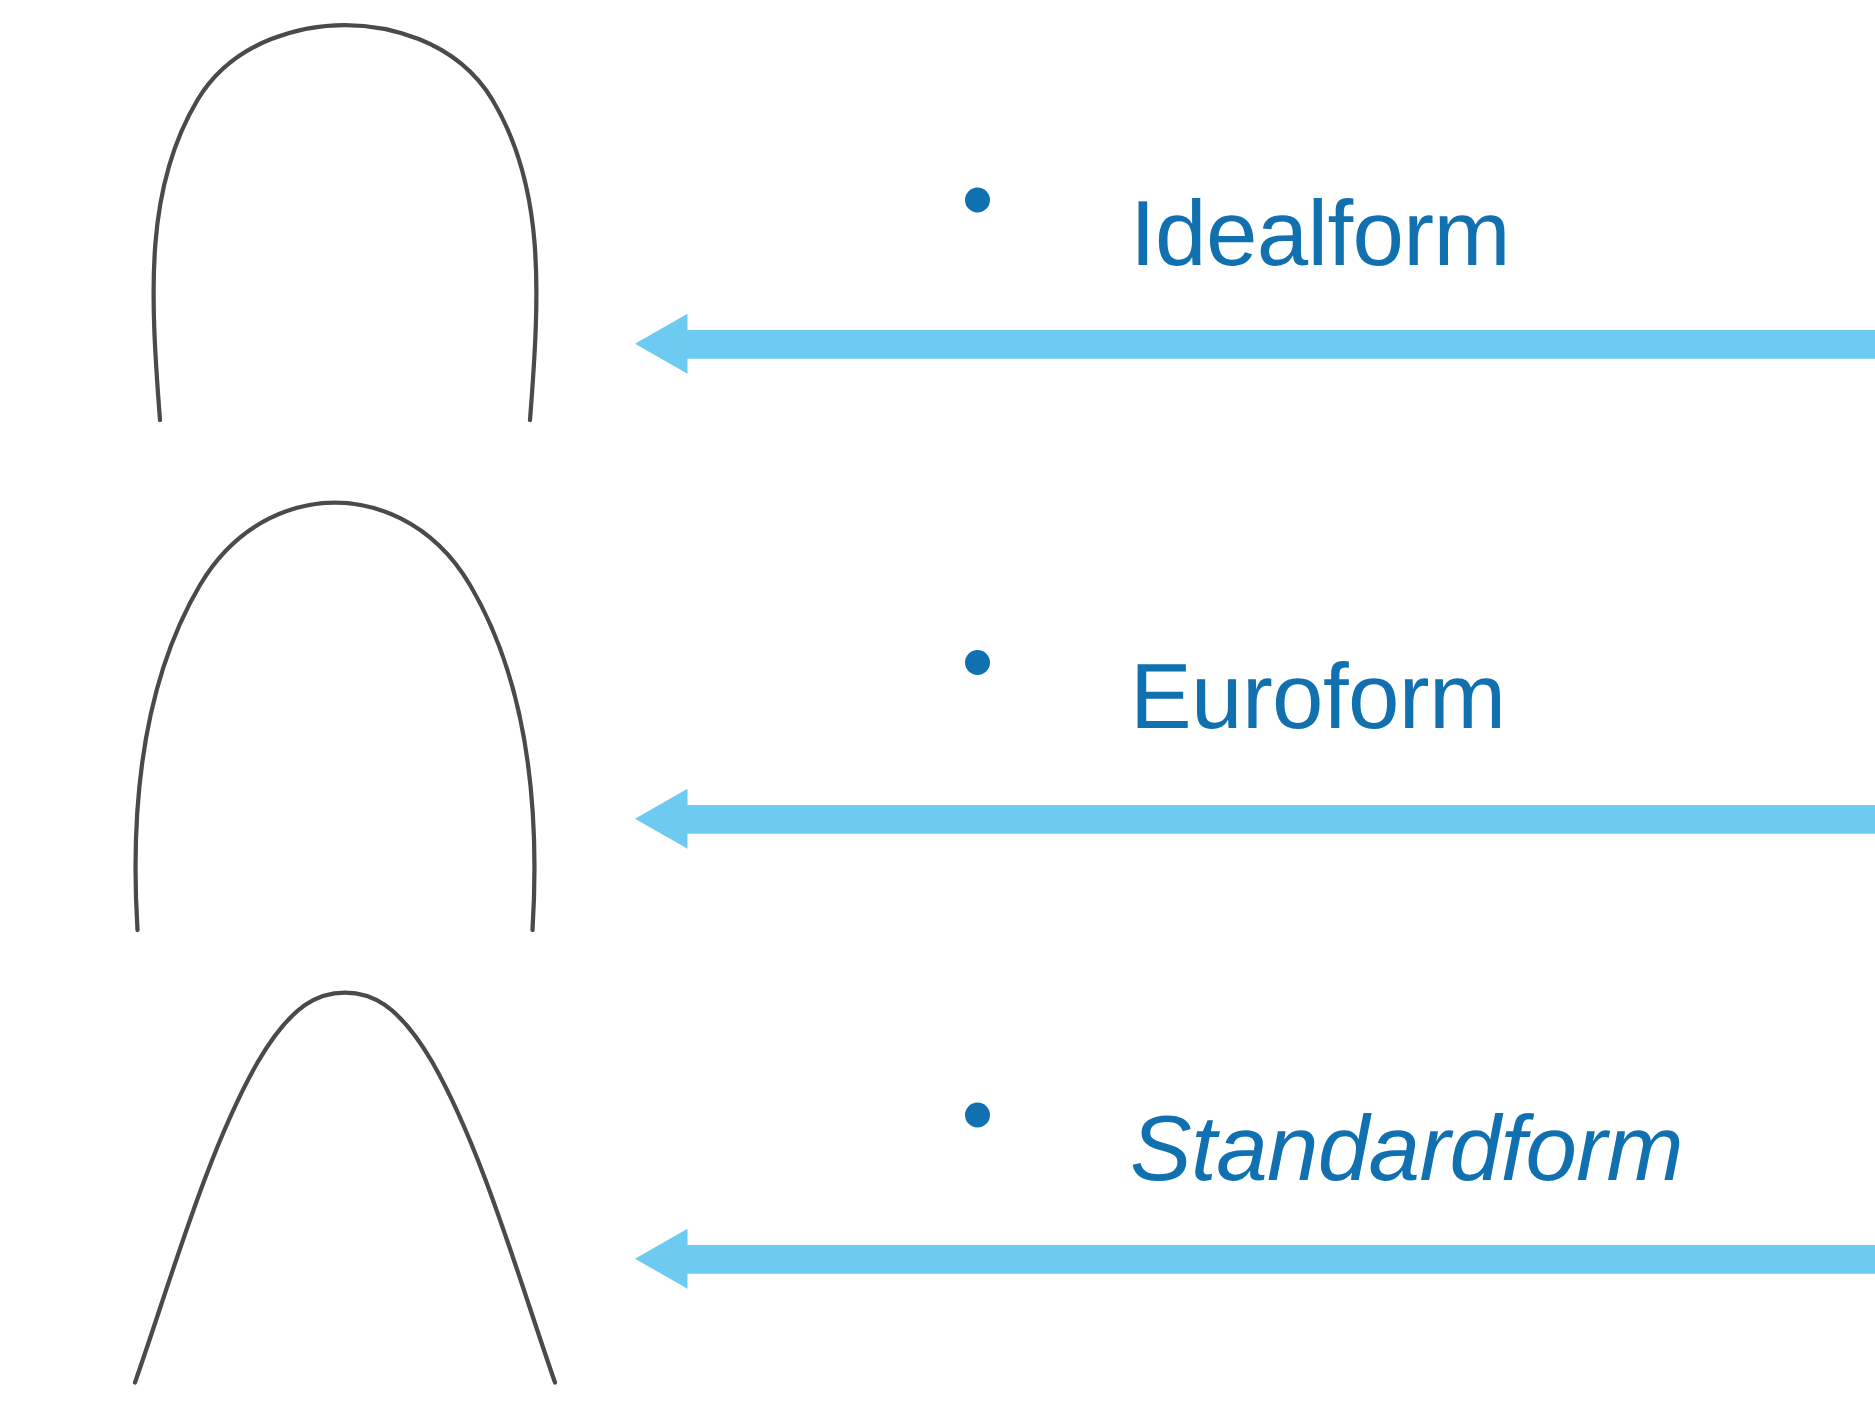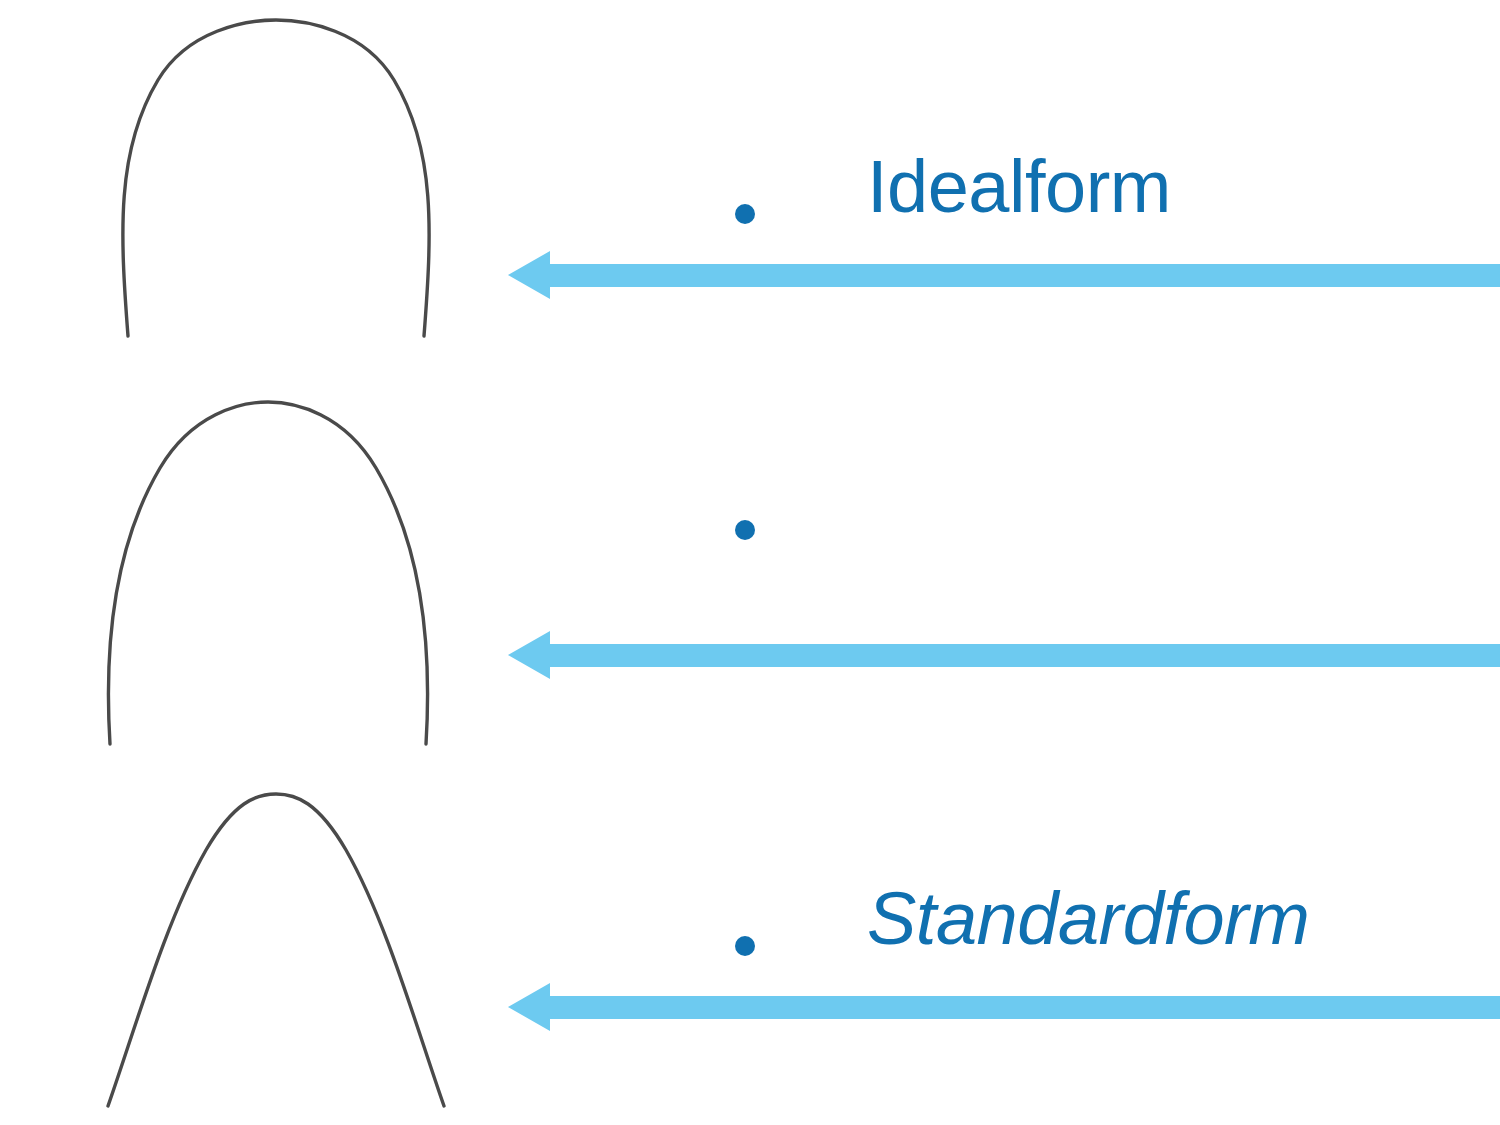--- a/index.html
+++ b/index.html
@@ -28,22 +28,22 @@
   }
 
   #arch-idealform  { left: 96px;  top: 18px;   width: 360px; height: 320px; }
   #arch-euroform   { left: 88px;  top: 396px;  width: 360px; height: 350px; }
   #arch-standardform { left: 88px; top: 788px; width: 375px; height: 320px; }
 
   
   .bullet-row {
     position: absolute;
     display: flex;
-    align-items: flex-end;
-    left: 735px;
+    align-items: flex-start;
+    left: 772px;
   }
   .bullet-dot {
     width: 20px;
     height: 20px;
     border-radius: 50%;
     background: #1070B0;
     flex: 0 0 auto;
   }
   .bullet-label {
     margin-left: 112px;
@@ -103,20 +103,21 @@
       <path d="M 22 348
                C 16 250, 26 150, 72 72
                C 104 18, 152 6, 180 6
                C 208 6, 256 18, 288 72
                C 334 150, 344 250, 338 348" fill="none" stroke="#4a4a4a" stroke-width="3.4" stroke-linecap="round"></path>
     </svg>
   </div>
 
   <div class="bullet-row" id="row-euroform">
     <span class="bullet-dot"></span>
+    <span class="bullet-label">Euroform</span>
   </div>
 
   <div class="arrow" id="arrow-euroform">
     <svg viewBox="0 0 1000 52" width="1000" height="52" preserveAspectRatio="none">
       <path d="M 0 26 L 42 2 L 42 15 L 1000 15 L 1000 38 L 42 38 L 42 50 Z" fill="#6DCAF0"></path>
     </svg>
   </div>
 
   <div class="arch-figure" id="arch-standardform">
     <svg viewBox="0 0 375 320" width="375" height="320">

